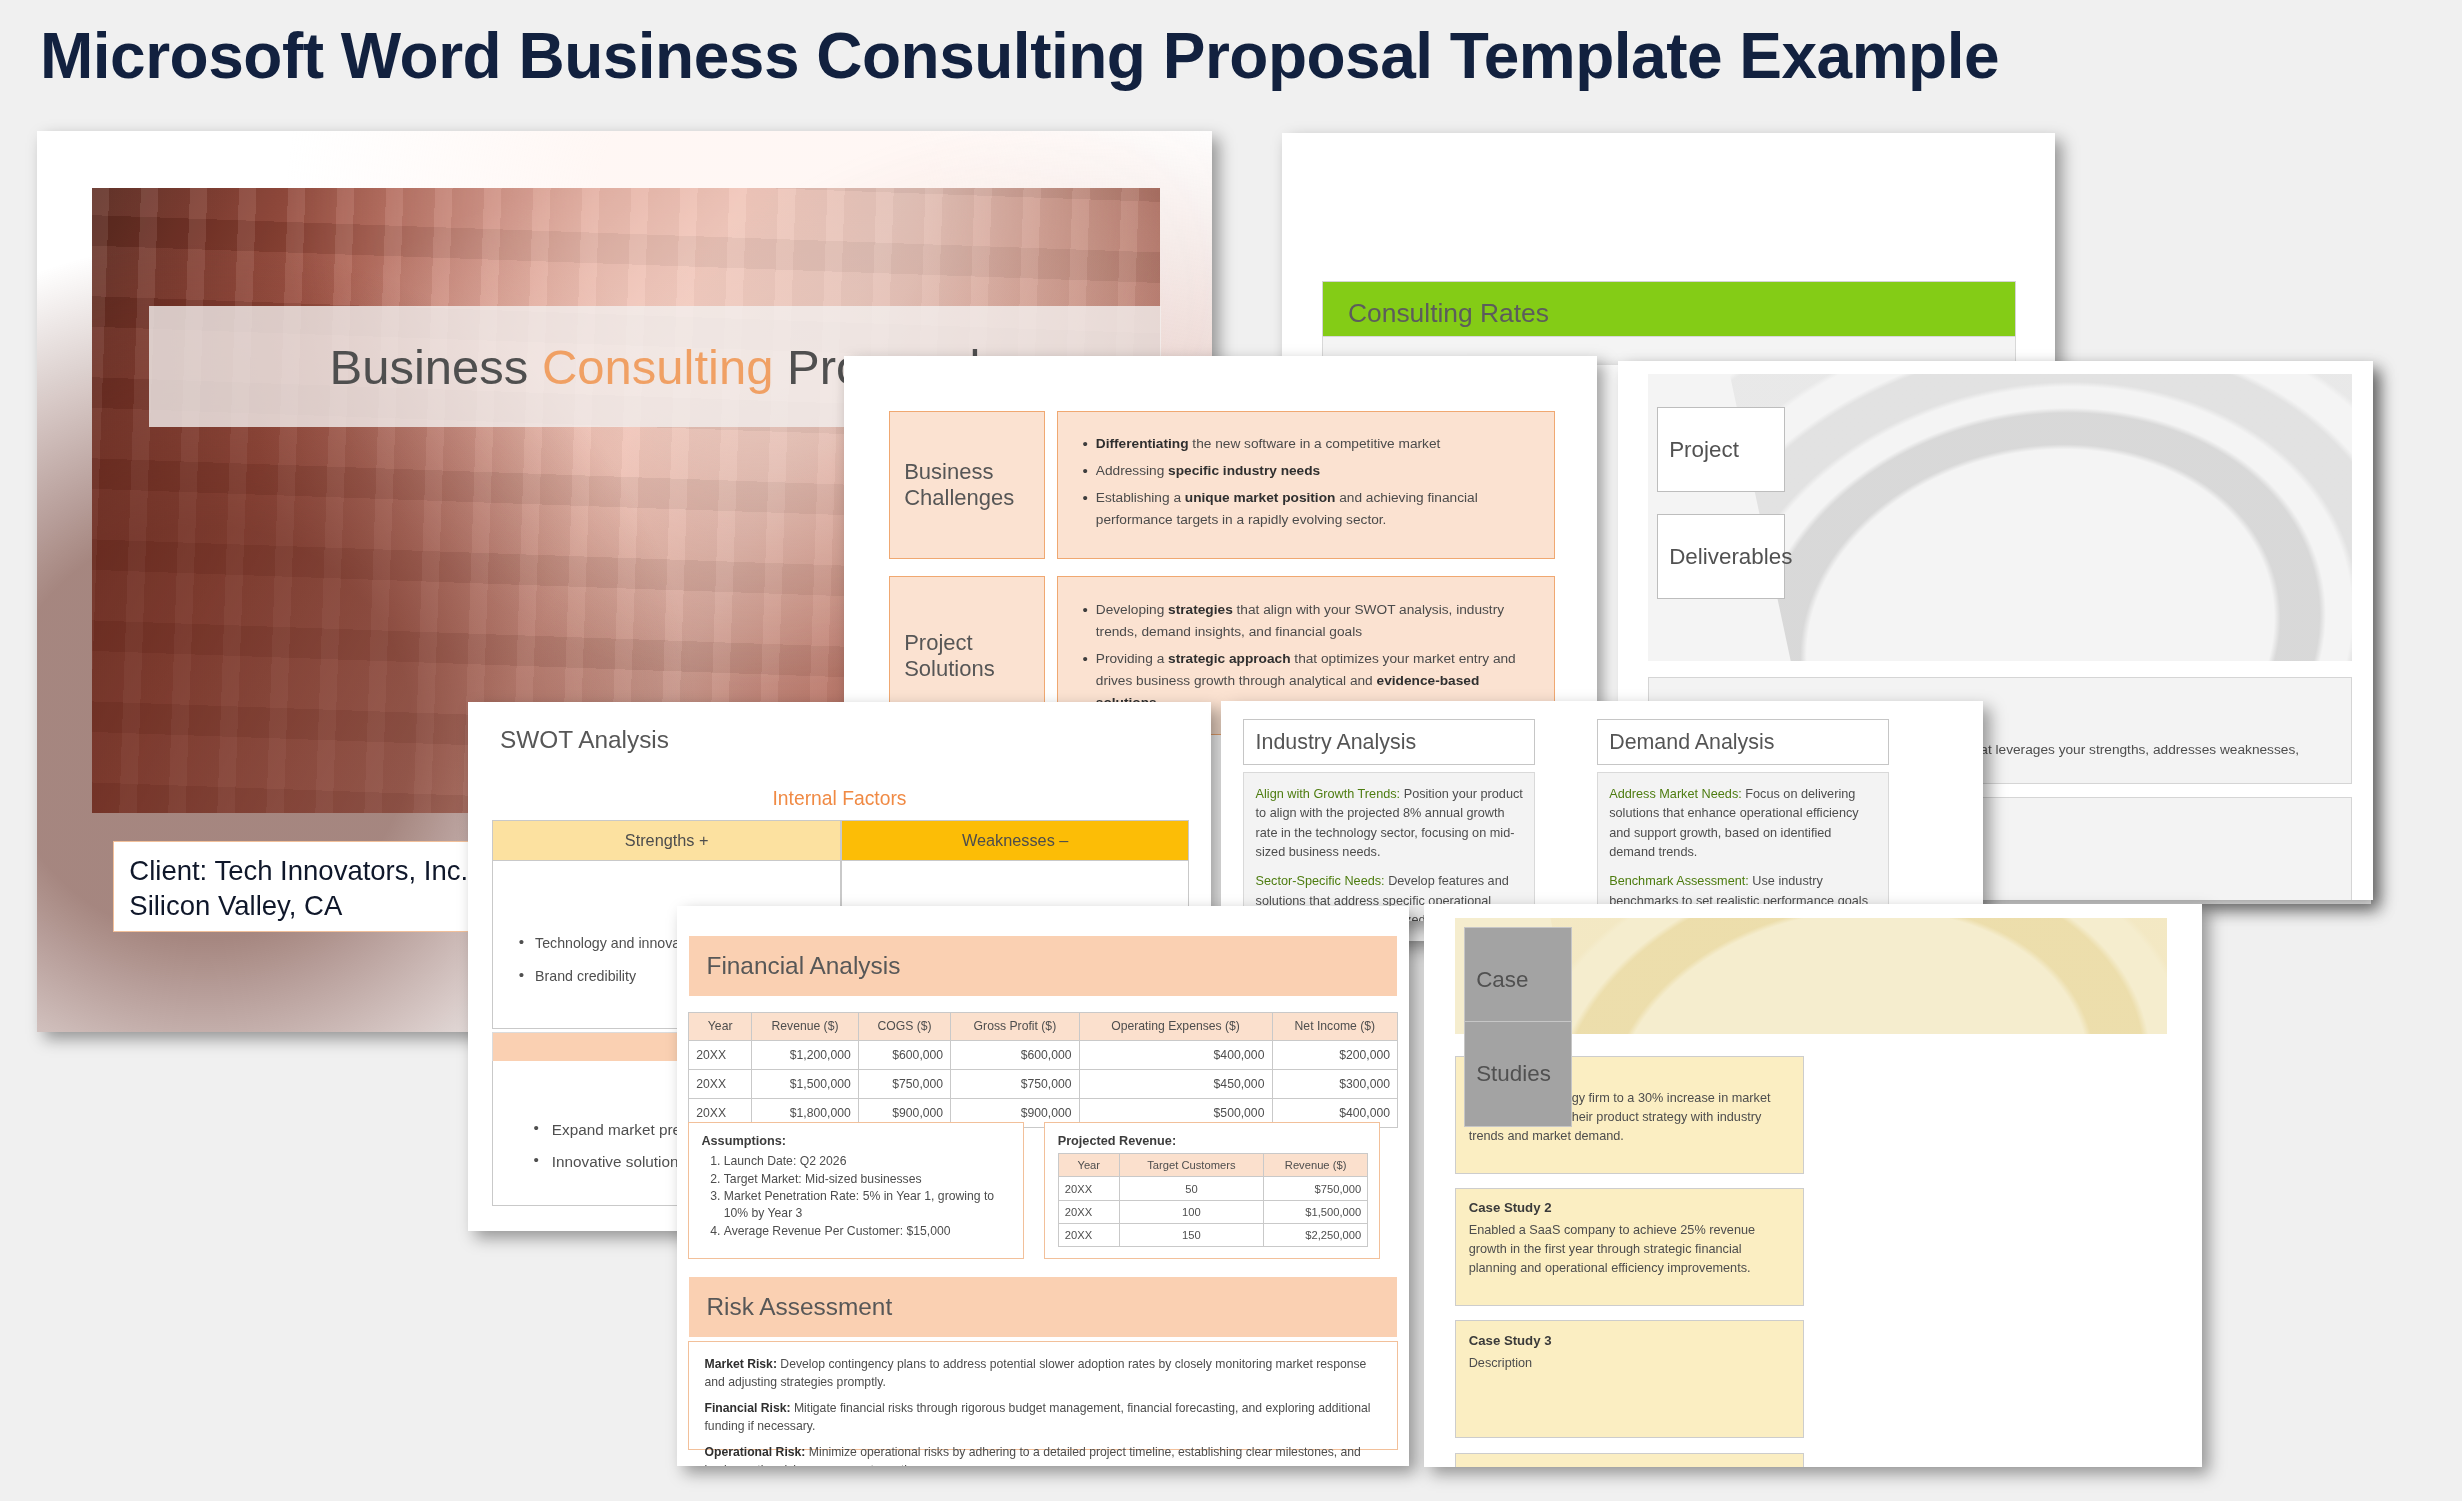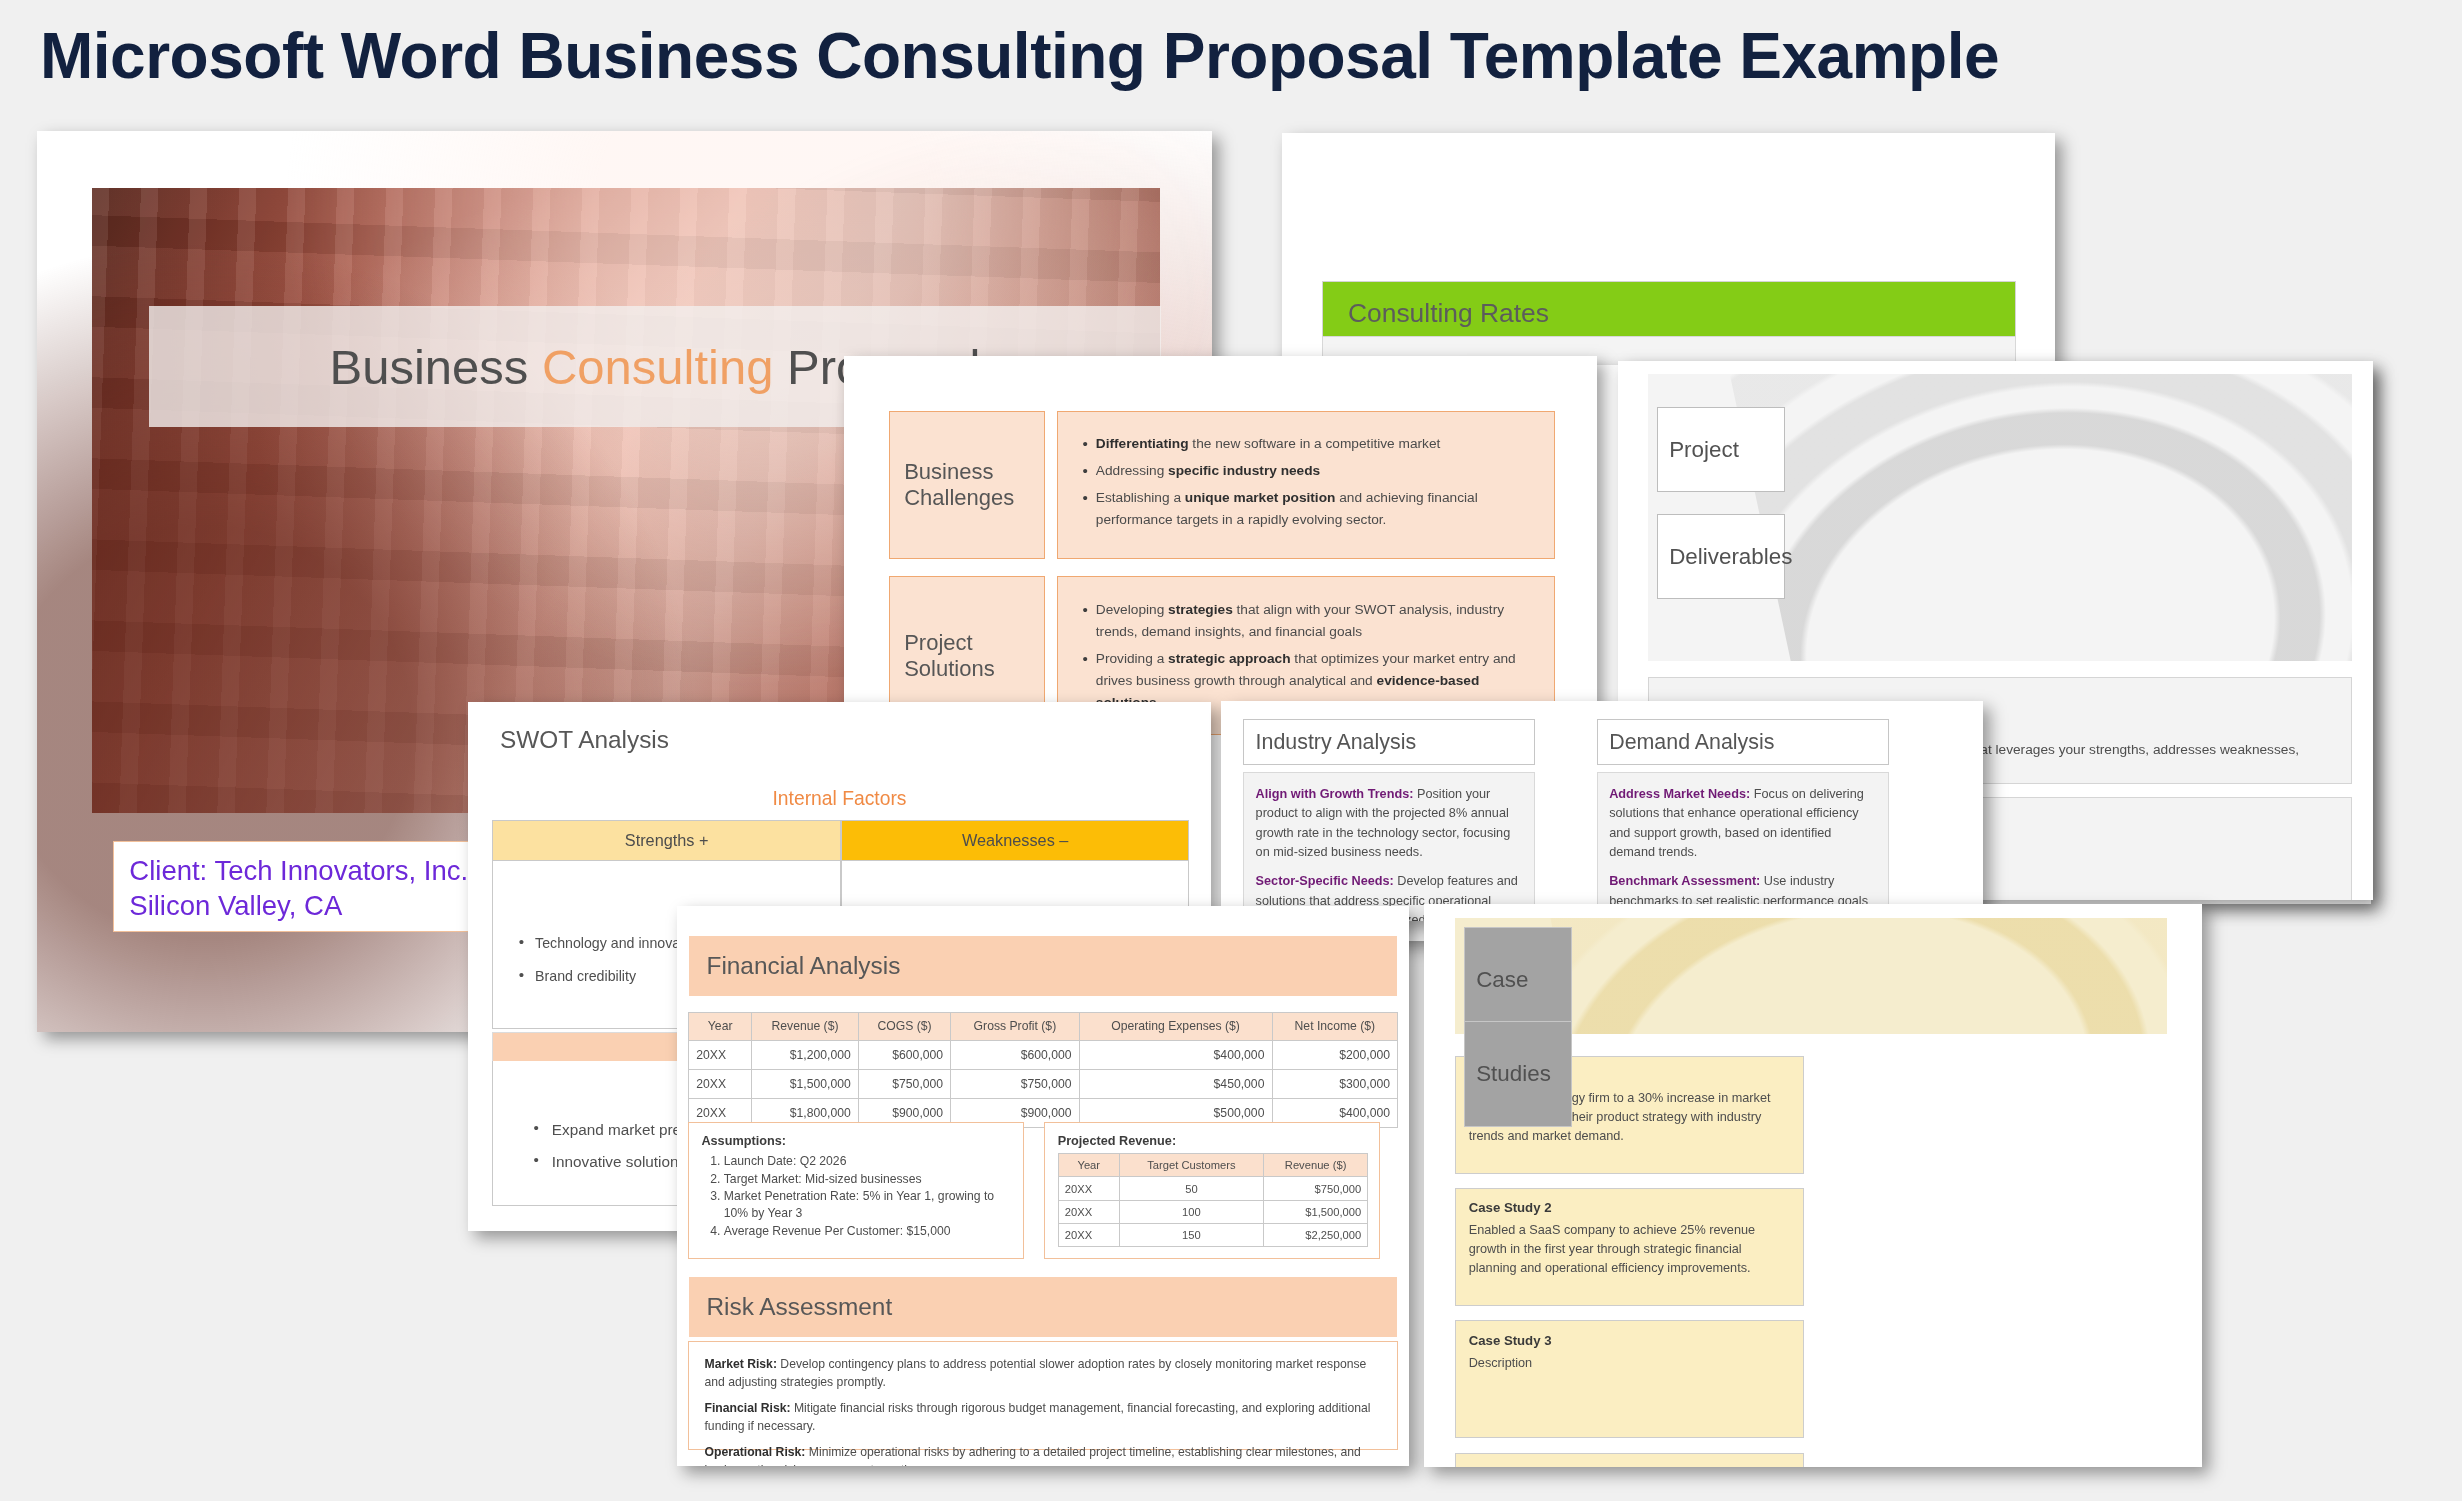--- a/index.html
+++ b/index.html
@@ -56,21 +56,21 @@
     background: rgba(242,239,238,0.80);
     display: flex; align-items: center; justify-content: center;
   }
   .cover-band-text { font-size: 49px; color: #4f4f4f; white-space: nowrap; font-weight: 300; }
   .cover-band-text .accent { color: #f0a064; }
   .cover-client {
     position: absolute; left: 76px; top: 710px; width: 575px; height: 91px;
     border: 1.5px solid #f2c09a; background: #fff;
     padding: 11.2px 15.3px 0 15.3px;
   }
-  .cover-client div { font-size: 27.5px; color: #6d28d9; line-height: 1.28; font-weight: 300; }
+  .cover-client div { font-size: 27.5px; color: #0f172a; line-height: 1.28; font-weight: 300; }
 
   
   #card-rates { left: 1282px; top: 133px; width: 773px; height: 775px; }
   .rates-title {
     position:absolute; left:40px; top:100px; width:694px; height:64px;
     background:#84cc16; border:1px solid #d4d4d4;
     display:flex; align-items:center; padding-left:25px;margin-top:48px;
   }
   .rates-title span { font-size:26.4px; color:#5c5c5c; font-weight:300; }
   .rates-body {
@@ -193,21 +193,21 @@
   .ind-col { position:absolute; top:18.3px; width:292px; }
   #ind-col-1 { left:22.4px; }
   #ind-col-2 { left:376px; }
   .ind-head {
     height:46px; background:#fff; border:1px solid #c6c6c6;
     display:flex; align-items:center; padding-left:11.2px; margin-bottom:7.1px;
   }
   .ind-head span { font-size:21.4px; color:#555; font-weight:300; }
   .ind-body { background:#f3f3f3; border:0.5px solid #d9d9d9; padding:11.2px 11.2px 0 11.2px; min-height:140px; }
   .ind-p { font-size:12.7px; color:#4d4d4d; line-height:1.54; margin-bottom:9.2px; font-weight:300; }
-  .ind-p b { font-weight:bold; color:#701a75; }
+  .ind-p b { font-weight:normal; color:#4d7c0f; }
 
   
   #card-financial { left: 677px; top: 906px; width: 732px; height: 560px; }
   .fin-bar {
     position:absolute; left:12.2px; width:708px; height:60px; background:#fad0b2;
     display:flex; align-items:center; padding-left:17.3px;
   }
   #fin-bar-financial { top: 29.5px; }
   #fin-bar-risk { top: 371px; }
   .fin-bar span { font-size:24.4px; color:#575757; font-weight:300; }

